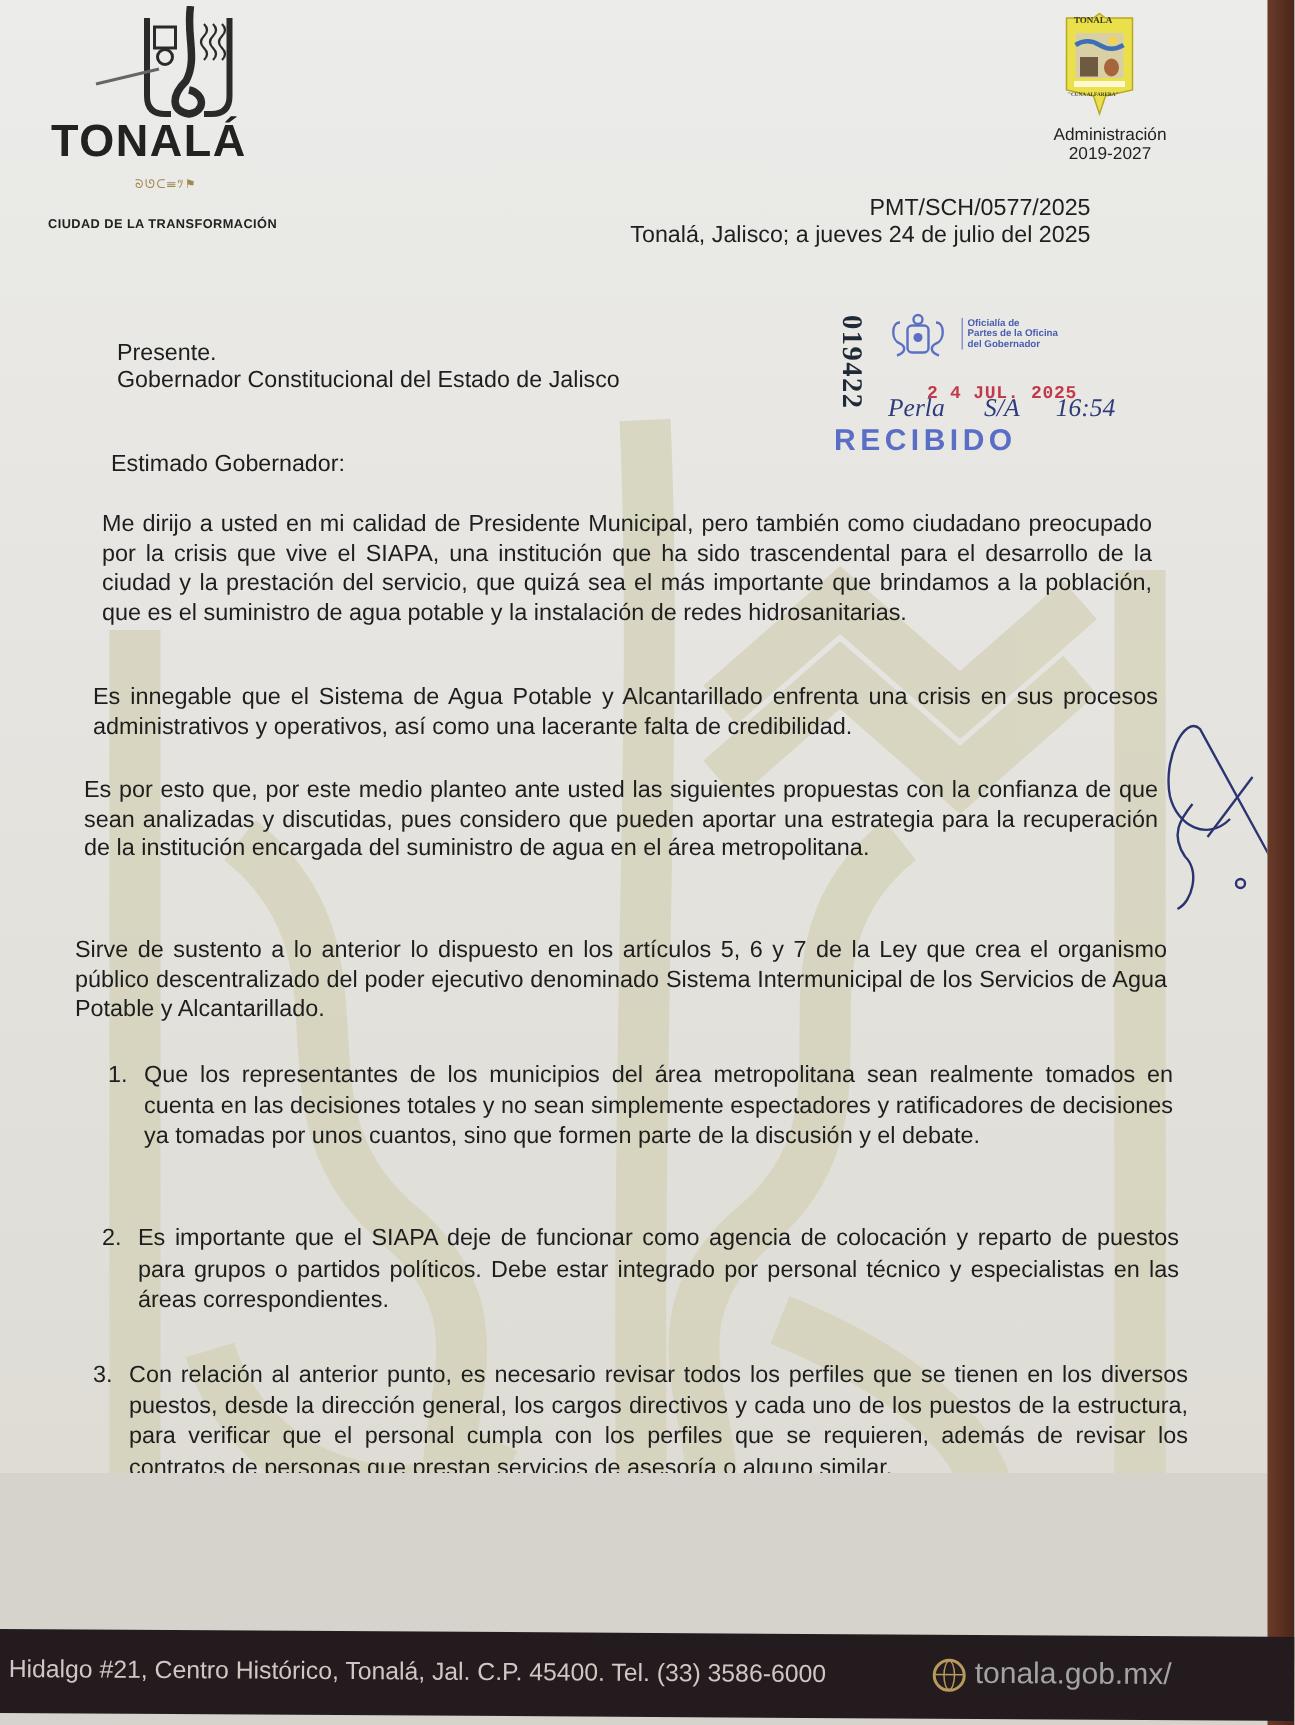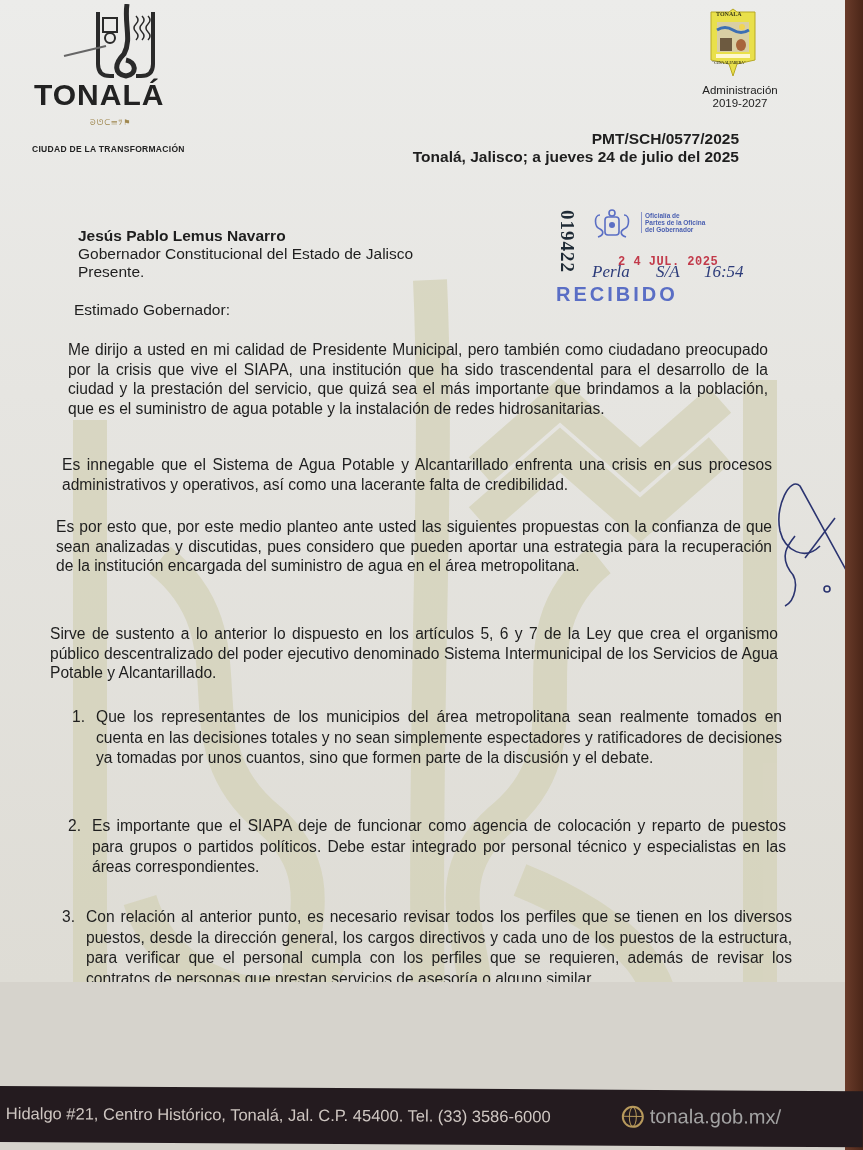--- a/index.html
+++ b/index.html
@@ -30,22 +30,22 @@
     }
     .tonala-glyphs {
       position: absolute; left: 90px; top: 118px; font-size: 8px; color: #a08850; letter-spacing: 1px;
     }
     .shield-right { position: absolute; left: 708px; top: 8px; width: 50px; height: 70px; }
     .admin {
       position: absolute; left: 680px; top: 84px; width: 120px; text-align: center;
       font-size: 11.5px; font-weight: normal; color: #222; line-height: 13px;
     }
     .ref {
-      position: absolute; right: 106px; top: 130px; text-align: right;
-      font-size: 15.5px; color: #1e1e1e; line-height: 18px; font-weight: bold;
+      position: absolute; right: 118px; top: 130px; text-align: right;
+      font-size: 15.5px; color: #1e1e1e; line-height: 18px;
     }
     
     .recip { position: absolute; left: 78px; top: 227px; font-size: 15.5px; color: #1e1e1e; line-height: 18px; }
     .recip .name { font-weight: bold; }
     .greeting { position: absolute; left: 74px; top: 301px; font-size: 15.5px; color: #1e1e1e; }
     .para {
       position: absolute; font-size: 15.6px; color: #1e1e1e; line-height: 19.5px; text-align: justify;
     }
     .p1 { left: 68px; top: 340px; width: 700px; }
     .p2 { left: 62px; top: 455px; width: 710px; }
@@ -151,23 +151,22 @@
     <div>Administración</div>
     <div>2019-2027</div>
   </div>
 
   <div class="ref">
     <div>PMT/SCH/0577/2025</div>
     <div>Tonalá, Jalisco; a jueves 24 de julio del 2025</div>
   </div>
 
   <div class="recip">
-    <div class="name">Jesús Pablo Lemus Navarro</div>
+    <div>Presente.</div>
     <div>Gobernador Constitucional del Estado de Jalisco</div>
-    <div>Presente.</div>
   </div>
   <div class="greeting">Estimado Gobernador:</div>
 
   <div class="para p1">Me dirijo a usted en mi calidad de Presidente Municipal, pero también como ciudadano preocupado por la crisis que vive el SIAPA, una institución que ha sido trascendental para el desarrollo de la ciudad y la prestación del servicio, que quizá sea el más importante que brindamos a la población, que es el suministro de agua potable y la instalación de redes hidrosanitarias.</div>
   <div class="para p2">Es innegable que el Sistema de Agua Potable y Alcantarillado enfrenta una crisis en sus procesos administrativos y operativos, así como una lacerante falta de credibilidad.</div>
   <div class="para p3">Es por esto que, por este medio planteo ante usted las siguientes propuestas con la confianza de que sean analizadas y discutidas, pues considero que pueden aportar una estrategia para la recuperación de la institución encargada del suministro de agua en el área metropolitana.</div>
   <div class="para p4">Sirve de sustento a lo anterior lo dispuesto en los artículos 5, 6 y 7 de la Ley que crea el organismo público descentralizado del poder ejecutivo denominado Sistema Intermunicipal de los Servicios de Agua Potable y Alcantarillado.</div>
 
   <div class="item i1">
     <span class="num">1.</span>

